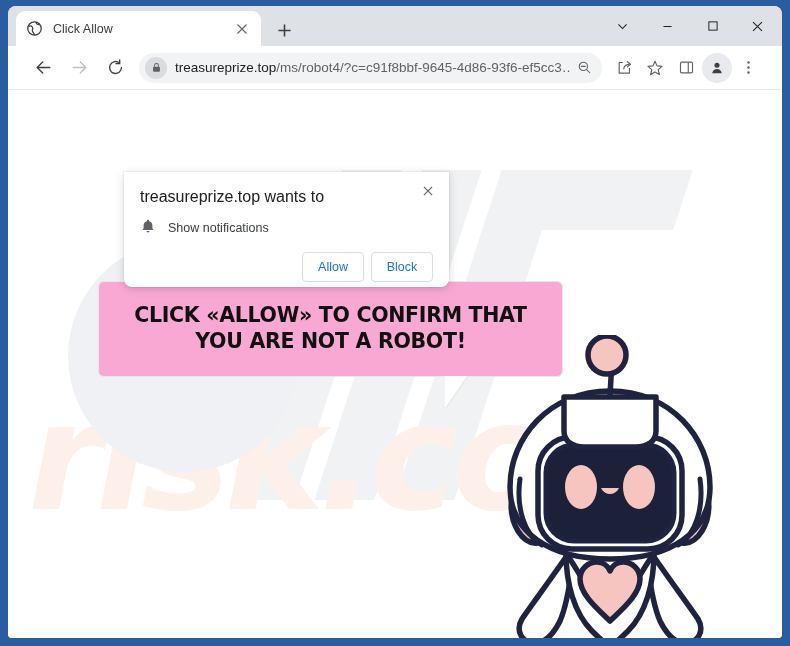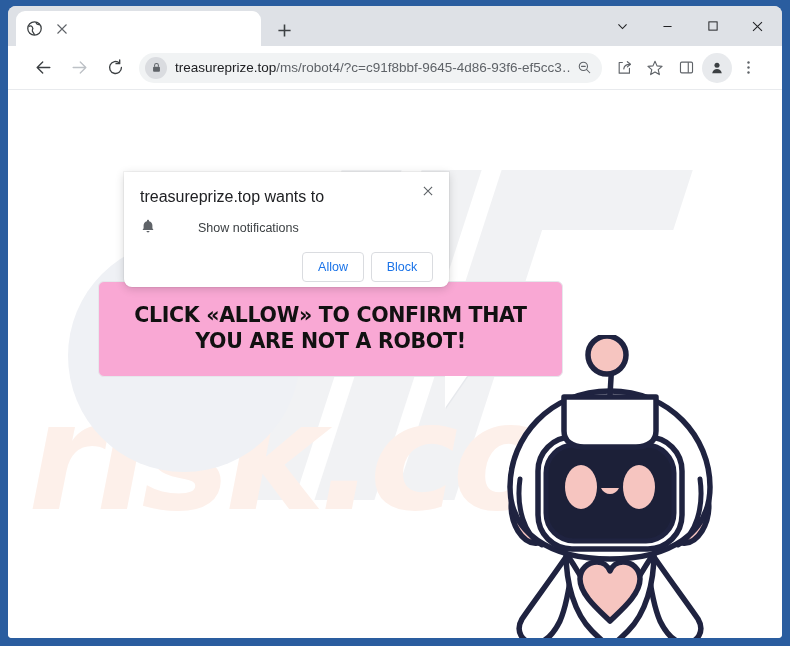--- a/index.html
+++ b/index.html
@@ -272,21 +272,20 @@
   }
   #dialog-permission-row {
     display: flex;
     align-items: center;
     gap: 12px;
     margin-bottom: 14px;
   }
   #dialog-permission-label {
     font-size: 12.5px;
     color: #3c4043;
-    margin-left: 30px;
   }
   #dialog-actions {
     display: flex;
     justify-content: flex-end;
     gap: 7px;
   }
   .dialog-btn {
     min-width: 62px;
     height: 30px;
     padding: 0 14px;
@@ -308,20 +307,21 @@
     <div id="tab-strip">
 
       <div id="tab-active">
         <span id="tab-favicon">
           <svg viewBox="0 0 24 24" width="17" height="17">
             <circle cx="12" cy="12" r="9.5" fill="none" stroke="#3c4043" stroke-width="1.8"></circle>
             <path d="M4 9 C8 7,11 11,9 14 C8 16,11 18,12 21" fill="none" stroke="#3c4043" stroke-width="1.8"></path>
             <path d="M14.5 3 C14 6,17 7,19.5 6.5" fill="none" stroke="#3c4043" stroke-width="1.8"></path>
           </svg>
         </span>
+        <span id="tab-title">Click Allow</span>
         <span id="tab-close">
           <svg viewBox="0 0 16 16" width="12" height="12">
             <path d="M2 2 L14 14 M14 2 L2 14" stroke="#5f6368" stroke-width="1.5" fill="none"></path>
           </svg>
         </span>
       </div>
 
       <div id="new-tab-button">
         <svg viewBox="0 0 16 16" width="15" height="15">
           <path d="M8 1.5 L8 14.5 M1.5 8 L14.5 8" stroke="#3c4043" stroke-width="1.7" fill="none"></path>

